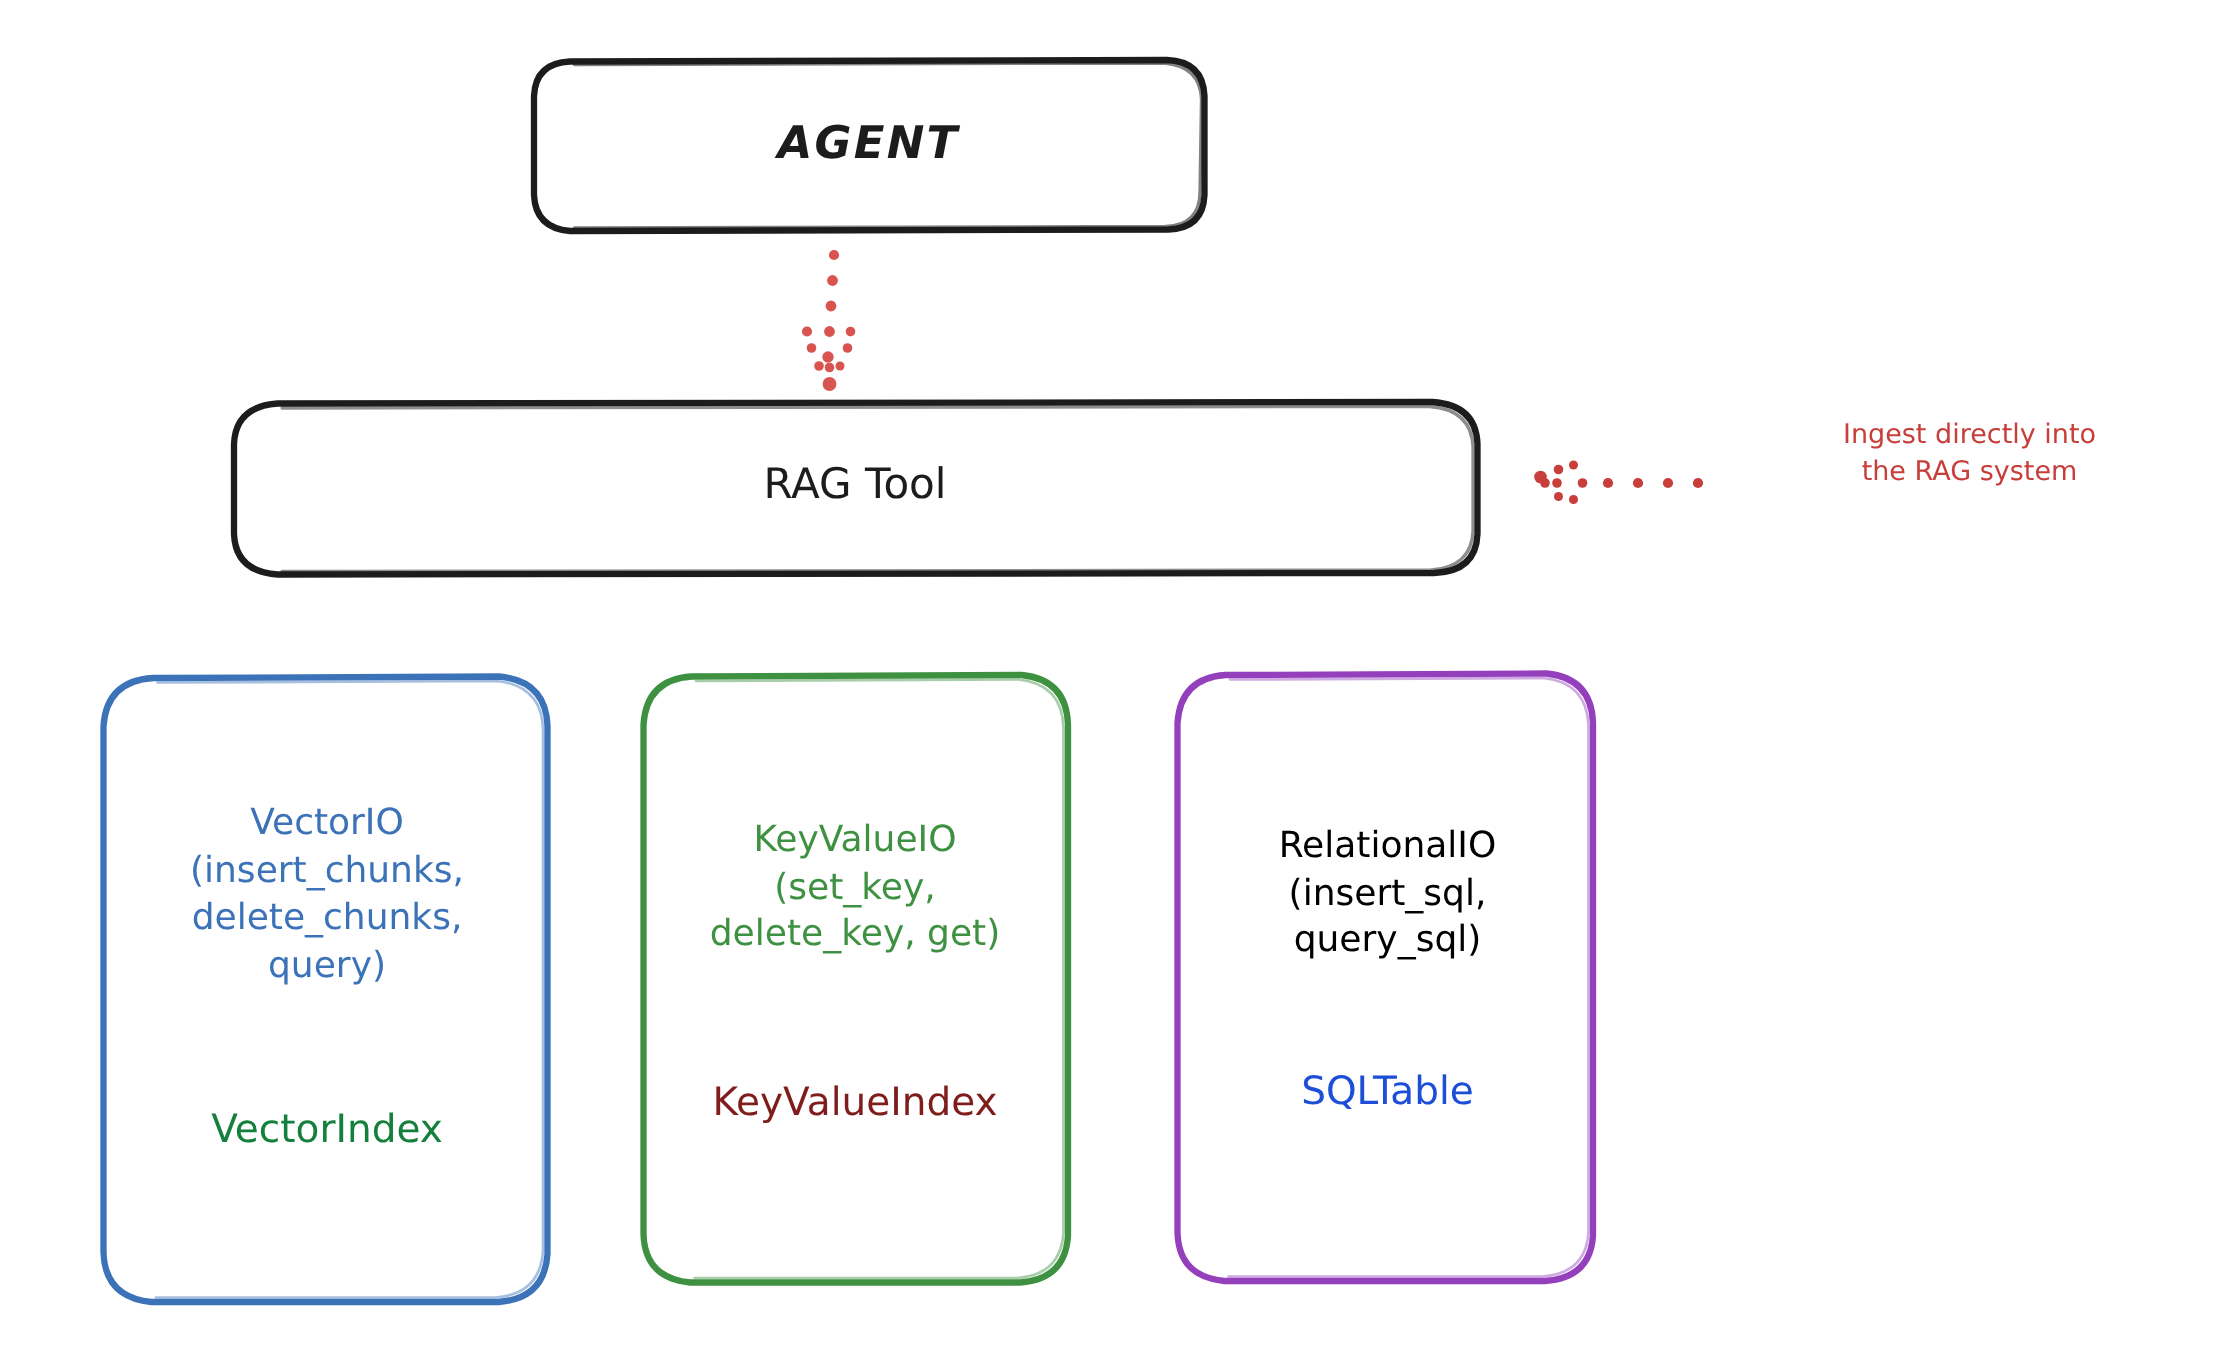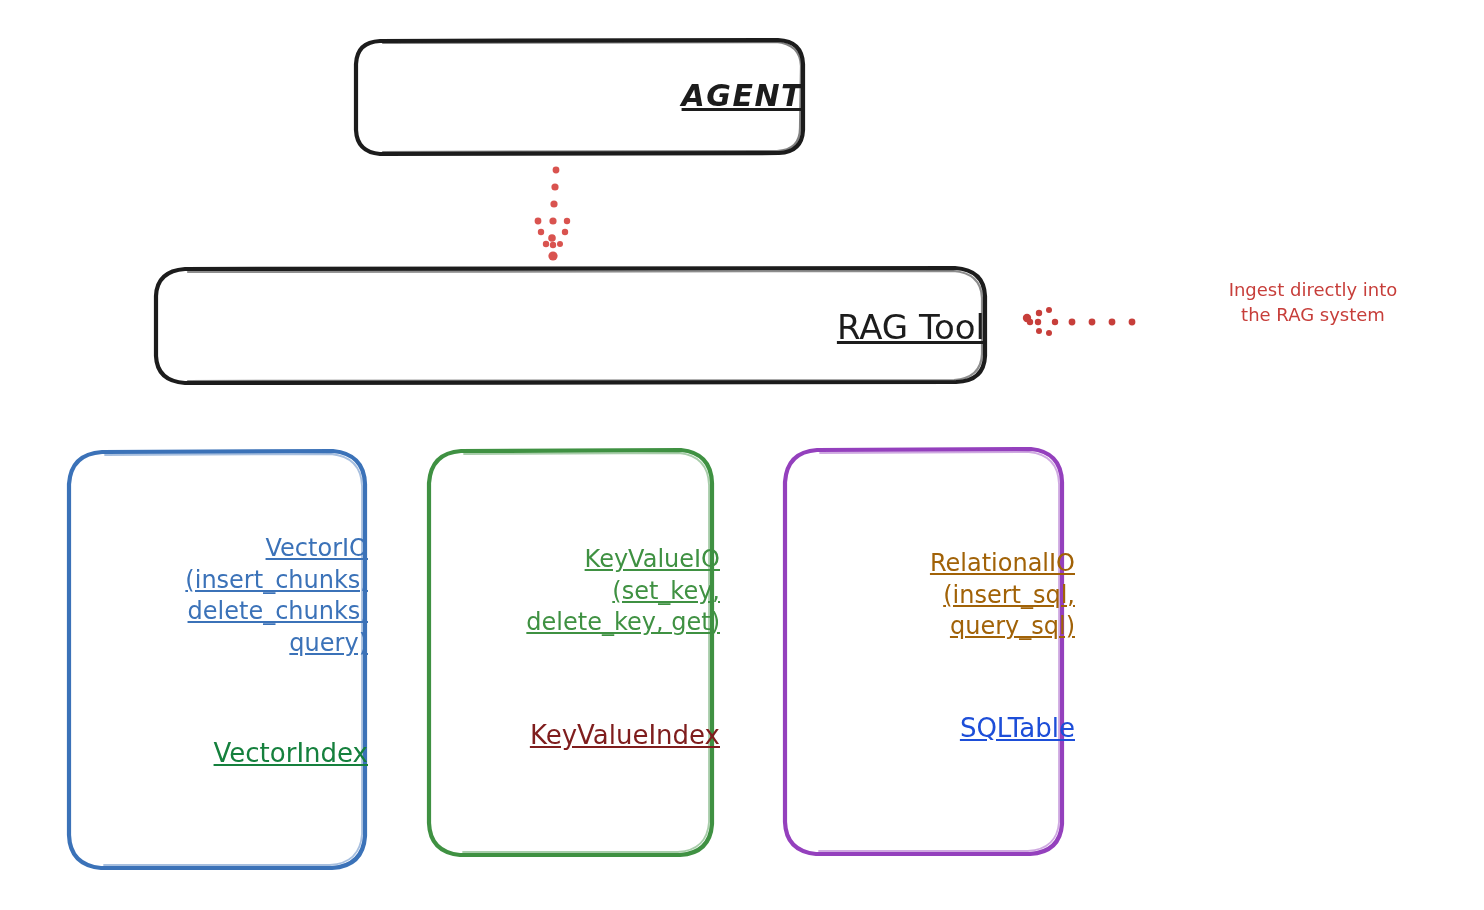--- a/index.html
+++ b/index.html
@@ -15,62 +15,61 @@
     font-family: "DejaVu Sans", sans-serif;
   }
   #canvas {
     position: absolute;
     top: 0; left: 0;
     width: 1484px;
     height: 910px;
   }
   .node-label {
     position: absolute;
-    text-align: right;
+    text-align: center;
     line-height: 1.32;
     white-space: pre-line;
     user-select: none;
-    text-decoration: underline;
   }
   
   #agent-label {
     left: 355px;
     top: 76px;
     width: 448px;
     font-size: 30px;
     font-style: italic;
     font-weight: 700;
     letter-spacing: 1.5px;
     color: #1c1c1c;
     font-family: "DejaVu Sans", sans-serif;
   }
   
   #rag-label {
     left: 155px;
     top: 305px;
     width: 830px;
-    font-size: 34px;
+    font-size: 28px;
     font-weight: 400;
     color: #1c1c1c;
     font-family: "DejaVu Sans", sans-serif;
   }
   
   .provider-api {
     font-size: 24px;
     font-weight: 400;
   }
   .provider-index {
     font-size: 26px;
     font-weight: 400;
   }
   #vectorio-api  { left: 68px;  top: 533px; width: 300px; color: #3b72b8; }
   #vectorio-index{ left: 68px;  top: 736px; width: 300px; color: #15803d; }
   #keyvalue-api  { left: 420px; top: 544px; width: 300px; color: #3f9142; }
   #keyvalue-index{ left: 420px; top: 718px; width: 300px; color: #7f1d1d; }
-  #relational-api  { left: 775px; top: 548px; width: 300px; color: #a16207; }
+  #relational-api  { left: 775px; top: 548px; width: 300px; color: #000000; }
   #relational-index{ left: 775px; top: 711px; width: 300px; color: #1d4ed8; }
 
   
   #ingest-note {
     position: absolute;
     left: 1148px;
     top: 278px;
     width: 330px;
     text-align: center;
     font-size: 18px;

